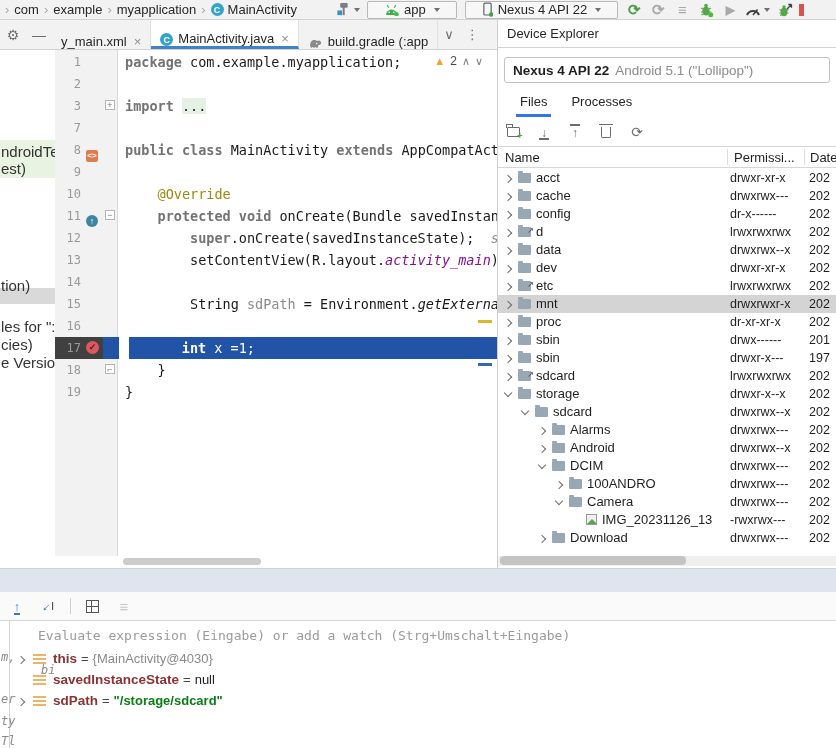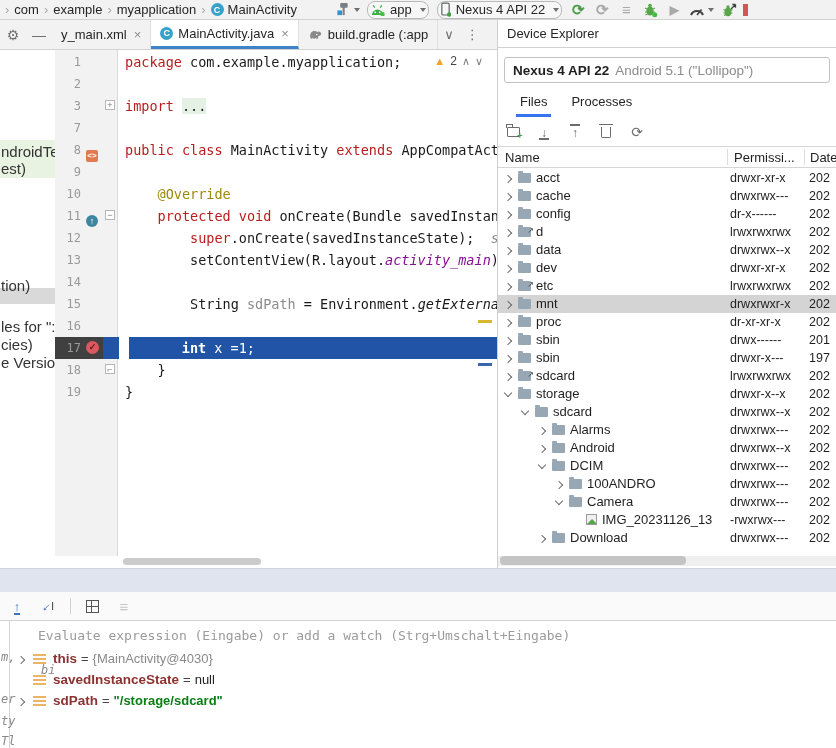--- a/index.html
+++ b/index.html
@@ -11,31 +11,31 @@
   #row1{position:absolute;left:0;top:0;width:836px;height:20px;background:#f2f2f2;
     border-bottom:1px solid #d2d2d2;display:flex;align-items:center;white-space:nowrap;overflow:hidden}
   #breadcrumbs{display:flex;align-items:center;height:20px}
   .crumb-sep{color:#a8a8a8;margin:0 5px;font-size:13px}
   .crumb{display:inline-flex;align-items:center;gap:4px;color:#262626;cursor:default}
   .class-icon{display:inline-flex;align-items:center;justify-content:center;width:13px;height:13px;
     border-radius:50%;background:#35a3c9;color:#fff;font-size:9px;font-weight:bold}
   .tb-btn{display:inline-flex;align-items:center;justify-content:center;height:18px;min-width:18px;margin:0 3px}
   .caret{width:0;height:0;border-left:3.5px solid transparent;border-right:3.5px solid transparent;
     border-top:4px solid #6f6f6f;margin-left:3px}
-  .combo{display:inline-flex;align-items:center;gap:5px;height:18px;padding:0 2px;margin:0 4px;
-    border:1px solid #b9b9b9;border-radius:8px;background:#f7f7f7}
+  .combo{display:inline-flex;align-items:center;gap:5px;height:18px;padding:0 16px;margin:0 4px;
+    border:1px solid #b9b9b9;border-radius:2px;background:#f7f7f7}
   .ico-green{color:#4b9e46;font-weight:bold}
   .ico-grey{color:#a9a9a9;font-weight:bold}
   #stop-sliver{width:5px;height:12px;background:#d65553;margin-left:2px}
 
   
   #tabrow{position:absolute;left:0;top:20px;width:497px;height:30px;background:#f2f2f2;
     border-bottom:1px solid #d2d2d2;display:flex;align-items:stretch;overflow:hidden}
   #tabrow .winbtn{display:flex;align-items:center;justify-content:center;width:26px;color:#6e6e6e;font-size:14px}
-  .tab{display:flex;align-items:center;gap:5px;padding:0 9px;border-right:1px solid #e0e0e0;
+  .tab{display:flex;align-items:flex-end;gap:5px;padding:0 9px;border-right:1px solid #e0e0e0;
     color:#262626;position:relative}
   .tab .close{color:#8e8e8e;font-size:13px;margin-left:2px}
   .tab.active{background:#fff;border-bottom:3px solid #4083c8}
   .tab-extra{display:flex;align-items:center;color:#6e6e6e;padding:0 6px;font-size:13px}
 
   
   #project-sliver{position:absolute;left:0;top:50px;width:55px;height:518px;background:#fff;overflow:hidden}
   .sliver-frag{position:absolute;left:1px;white-space:nowrap;color:#333;font-size:15px}
   .sliver-green{position:absolute;left:0;width:55px;background:#e9f3e2}
   .sliver-grey{position:absolute;left:0;width:55px;background:#d9d9d9}
@@ -45,21 +45,21 @@
   #gutter-col{position:absolute;left:0;top:0;width:63px;height:506px;background:#f2f2f2;border-right:1px solid #d9d9d9}
   #code-lines{position:absolute;left:0;top:1px;right:0}
   .code-row{position:relative;height:22px;line-height:22px;white-space:pre}
   .code-row .gcell{position:absolute;left:0;top:0;width:63px;height:22px}
   .lnum{position:absolute;left:0;top:0;width:26px;text-align:right;color:#999;
     font-family:"DejaVu Sans Mono",monospace;font-size:12px}
   .gicon{position:absolute;left:31px;top:4px}
   .foldbox{position:absolute;left:50px;top:5px;width:10px;height:10px;border:1px solid #b5b5b5;background:#fff;
     color:#7a7a7a;font-size:9px;line-height:8px;text-align:center}
   .code-text{margin-left:63px;padding-left:7px;font-family:"DejaVu Sans Mono",monospace;font-size:13.5px;overflow:hidden}
-  .k{color:#b91c1c;font-weight:normal}.p{color:#1a1a1a}.a{color:#9e880d}.v{color:#8c8c8c}
+  .k{color:#737373;font-weight:bold}.p{color:#1a1a1a}.a{color:#9e880d}.v{color:#8c8c8c}
   .pi{color:#871094;font-style:italic}.i{font-style:italic;color:#1a1a1a}
   .h{color:#8f8f8f;font-style:italic}.w{color:#fff}.wb{color:#fff;font-weight:bold}
   .fold{background:#e4f1e4;color:#1a1a1a}
   .code-row.exec .gcell{background:#404040}
   .exec-pre{position:absolute;left:48px;top:0;width:16px;height:22px;background:#2154a6}
   .code-row.exec .code-text{margin-left:74px;padding-left:4px;background:#2154a6}
   .bp-icon{position:absolute;left:31px;top:4px;width:13px;height:13px;border-radius:50%;background:#db5860;
     color:#5a1216;font-size:9px;line-height:13px;text-align:center;font-weight:bold}
   .ovr-icon{width:12px;height:12px;border-radius:50%;background:#3e86a0;color:#fff;font-size:9px;
     line-height:12px;text-align:center;display:inline-block}

